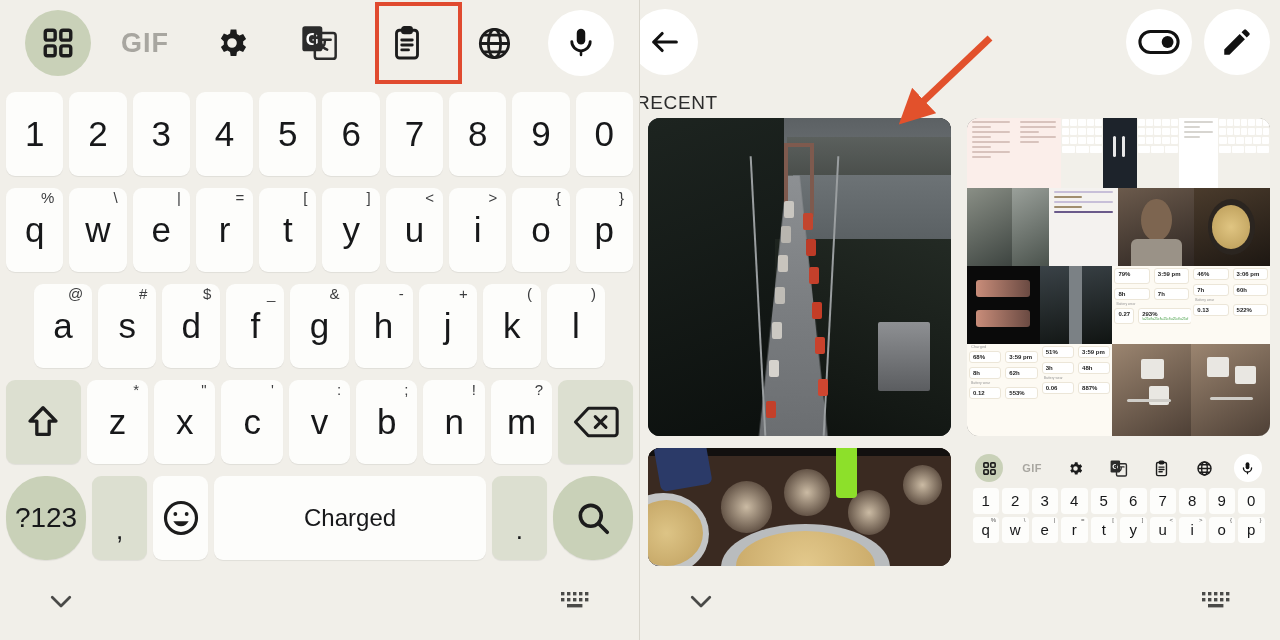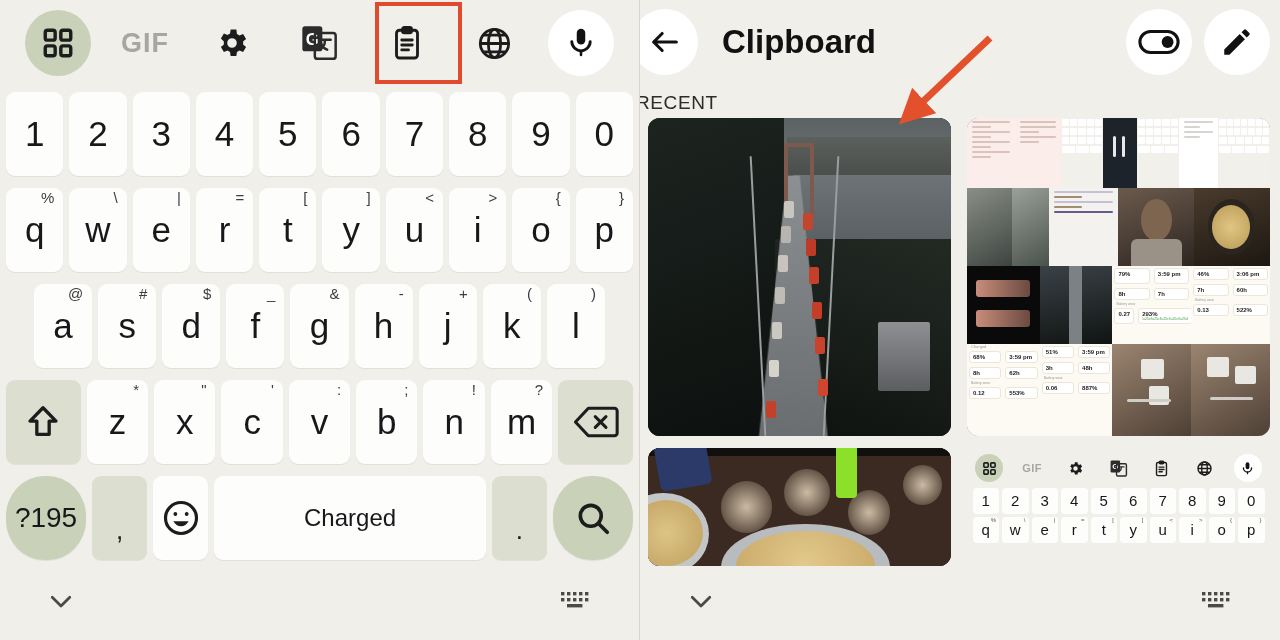--- a/index.html
+++ b/index.html
@@ -475,21 +475,21 @@
         <div class="key bksp">
           <svg width="46" height="34" viewBox="0 0 30 22" fill="none" stroke="#1c1c1c" stroke-width="2" stroke-linejoin="round">
             <path d="M10 2h17a1.8 1.8 0 0 1 1.8 1.8v14.4A1.8 1.8 0 0 1 27 20H10L1.6 11z"></path>
             <path d="M14.5 7.5l7 7M21.5 7.5l-7 7" stroke-linecap="round"></path>
           </svg>
         </div>
       </div>
 
       <div class="kb-row">
         <div class="key sym">
-            <span>?195</span>
+            <span>?123</span>
           </div>
         <div class="key punct">
             <span>,</span>
           </div>
         <div class="key emoji">
           <svg width="40" height="40" viewBox="0 0 24 24" fill="none" stroke="#1c1c1c" stroke-width="1.9">
             <circle cx="12" cy="12" r="9.3"></circle>
             <circle cx="8.6" cy="9.6" r="1.15" fill="#1c1c1c" stroke="none"></circle>
             <circle cx="15.4" cy="9.6" r="1.15" fill="#1c1c1c" stroke="none"></circle>
             <path d="M7.4 14c1 1.9 2.7 3 4.6 3s3.6-1.1 4.6-3z" fill="#1c1c1c" stroke="none"></path>
@@ -535,21 +535,20 @@
   </div>
 
   <div class="panel-right">
 
     <div class="cb-header">
       <div class="hdr-btn" style="margin-left:-8px;">
         <svg width="34" height="34" viewBox="0 0 24 24" fill="none" stroke="#111" stroke-width="2.2" stroke-linecap="round" stroke-linejoin="round">
           <path d="M20 12H4M10 6l-6 6 6 6"></path>
         </svg>
       </div>
-      <div class="cb-title">Clipboard</div>
       <div class="hdr-spacer"></div>
       <div class="hdr-btn">
         <svg width="42" height="42" viewBox="0 0 44 26">
           <rect x="2" y="2" width="40" height="22" rx="11" fill="none" stroke="#111" stroke-width="3.2"></rect>
           <circle cx="31" cy="13" r="6.2" fill="#111"></circle>
         </svg>
       </div>
       <div class="hdr-gap"></div>
       <div class="hdr-btn">
         <svg width="34" height="34" viewBox="0 0 24 24" fill="#111">

